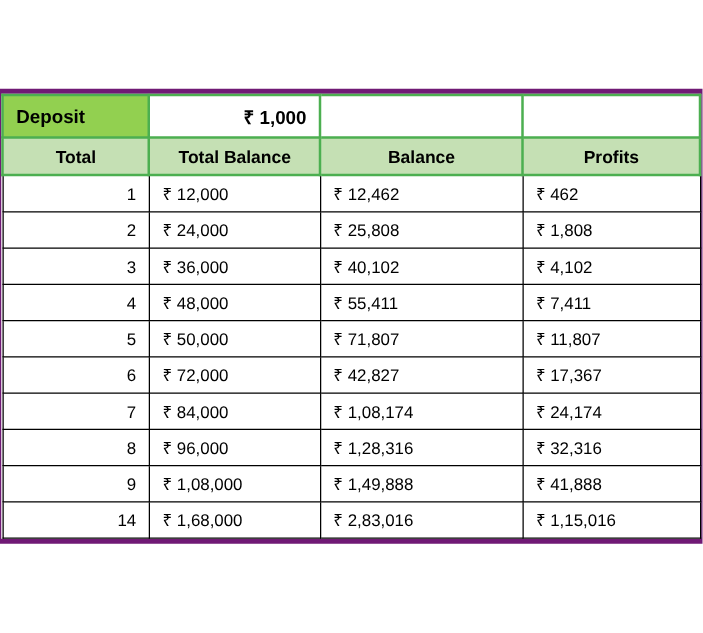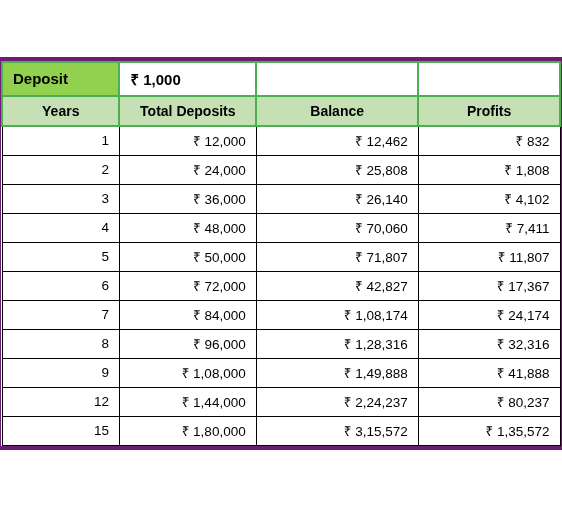--- a/index.html
+++ b/index.html
@@ -35,20 +35,21 @@
 
     .deposit-label {
       background-color: #92d050;
       color: #000;
       text-align: left;
       width: 116px;
     }
 
     .deposit-value {
       background-color: #fff;
+      text-align: right;
       width: 135px;
       font-size: 17px;
     }
 
     .deposit-empty {
       background-color: #fff;
       width: 160px;
     }
 
     .deposit-empty2 {
@@ -62,21 +63,20 @@
       font-weight: bold;
       font-size: 14px;
       text-align: center;
       padding: 6px 10px;
     }
 
     .data-row td {
       border: 1px solid #000;
       font-size: 13.5px;
       padding: 5px 10px;
-      text-align: right;
     }
 
     .data-row td:first-child {
       text-align: right;
     }
 
     .data-row:nth-child(odd) {
       background-color: #fff;
     }
 
@@ -92,49 +92,49 @@
     <tbody>
 
       <tr class="header-row">
         <td class="deposit-label">Deposit</td>
         <td class="deposit-value">₹ 1,000</td>
         <td class="deposit-empty"></td>
         <td class="deposit-empty2"></td>
       </tr>
 
       <tr class="col-header-row">
-        <td>Years</td>
-        <td>Total Deposits</td>
+        <td>Total</td>
+        <td>Total Balance</td>
         <td>Balance</td>
         <td>Profits</td>
       </tr>
     </tbody>
     <tbody id="data-rows">
     <tr class="data-row">
           <td>1</td>
           <td>₹ 12,000</td>
           <td>₹ 12,462</td>
-          <td>₹ 832</td>
+          <td>₹ 462</td>
         </tr>
         <tr class="data-row">
           <td>2</td>
           <td>₹ 24,000</td>
           <td>₹ 25,808</td>
           <td>₹ 1,808</td>
         </tr>
         <tr class="data-row">
           <td>3</td>
           <td>₹ 36,000</td>
-          <td>₹ 26,140</td>
+          <td>₹ 40,102</td>
           <td>₹ 4,102</td>
         </tr>
         <tr class="data-row">
           <td>4</td>
           <td>₹ 48,000</td>
-          <td>₹ 70,060</td>
+          <td>₹ 55,411</td>
           <td>₹ 7,411</td>
         </tr>
         <tr class="data-row">
           <td>5</td>
           <td>₹ 50,000</td>
           <td>₹ 71,807</td>
           <td>₹ 11,807</td>
         </tr>
         <tr class="data-row">
           <td>6</td>
@@ -154,26 +154,20 @@
           <td>₹ 1,28,316</td>
           <td>₹ 32,316</td>
         </tr>
         <tr class="data-row">
           <td>9</td>
           <td>₹ 1,08,000</td>
           <td>₹ 1,49,888</td>
           <td>₹ 41,888</td>
         </tr>
         <tr class="data-row">
-          <td>12</td>
-          <td>₹ 1,44,000</td>
-          <td>₹ 2,24,237</td>
-          <td>₹ 80,237</td>
-        </tr>
-        <tr class="data-row">
-          <td>15</td>
-          <td>₹ 1,80,000</td>
-          <td>₹ 3,15,572</td>
-          <td>₹ 1,35,572</td>
+          <td>14</td>
+          <td>₹ 1,68,000</td>
+          <td>₹ 2,83,016</td>
+          <td>₹ 1,15,016</td>
         </tr>
       </tbody>
   </table>
 </div>
 
 </body></html>

